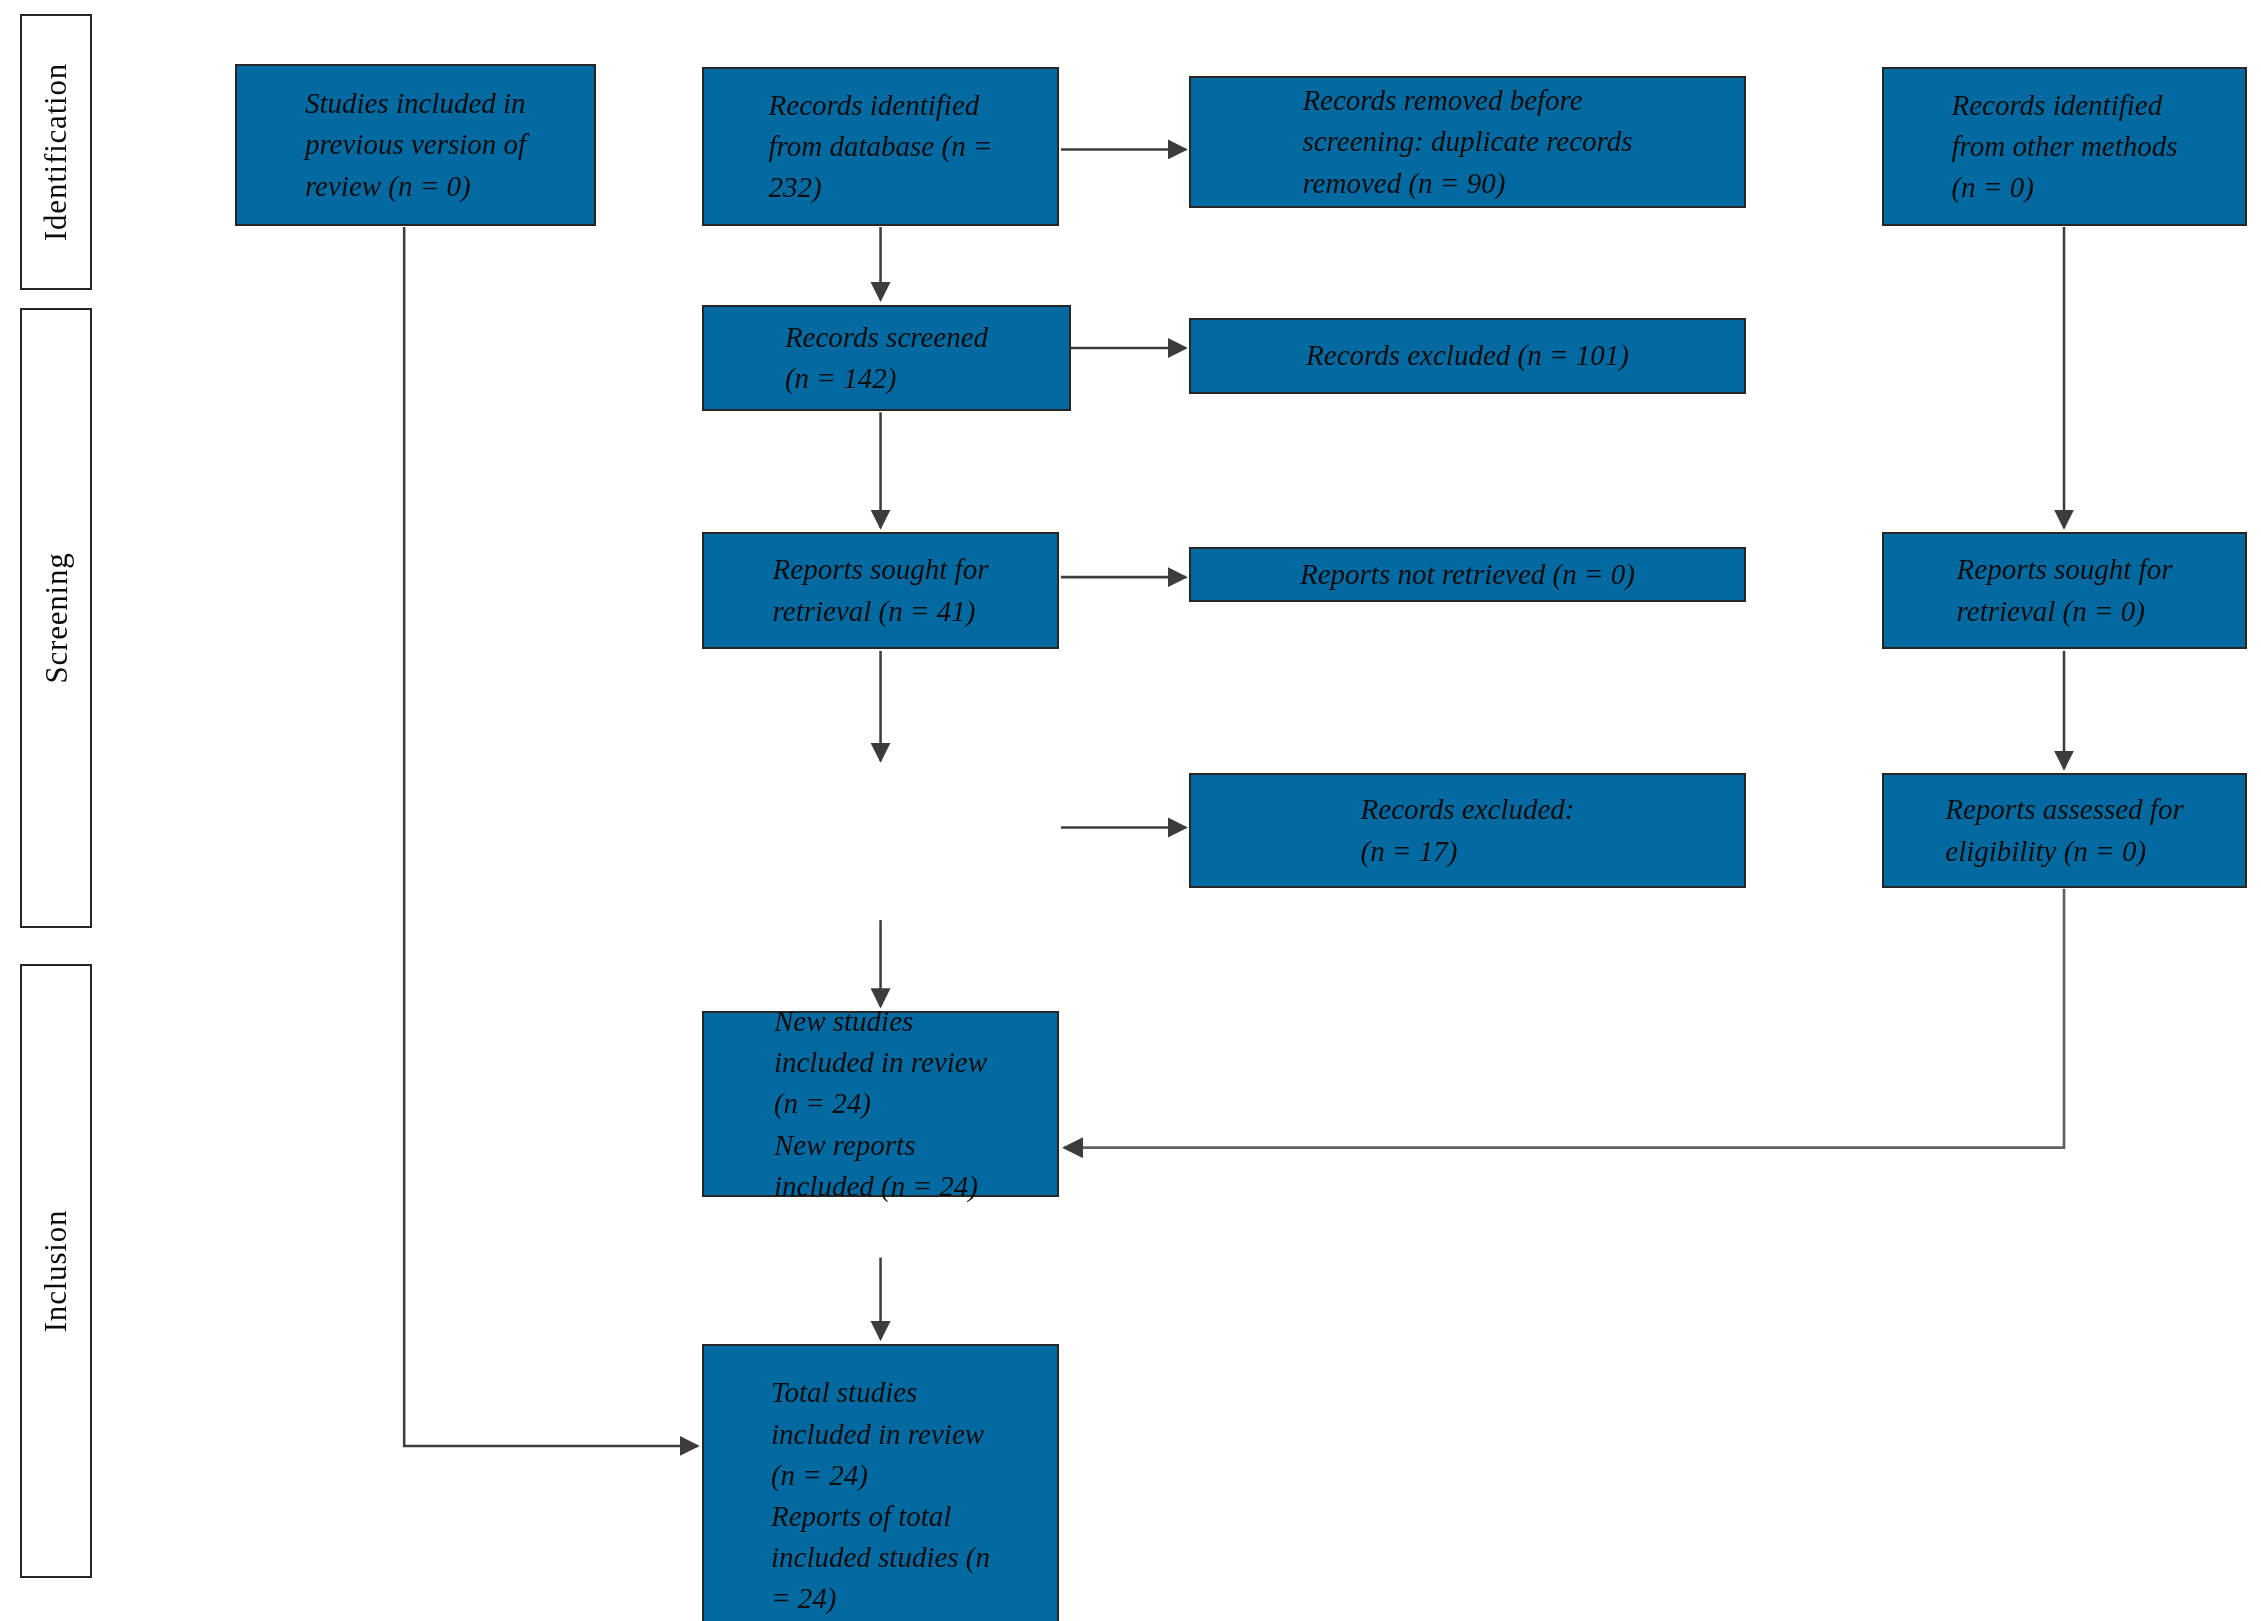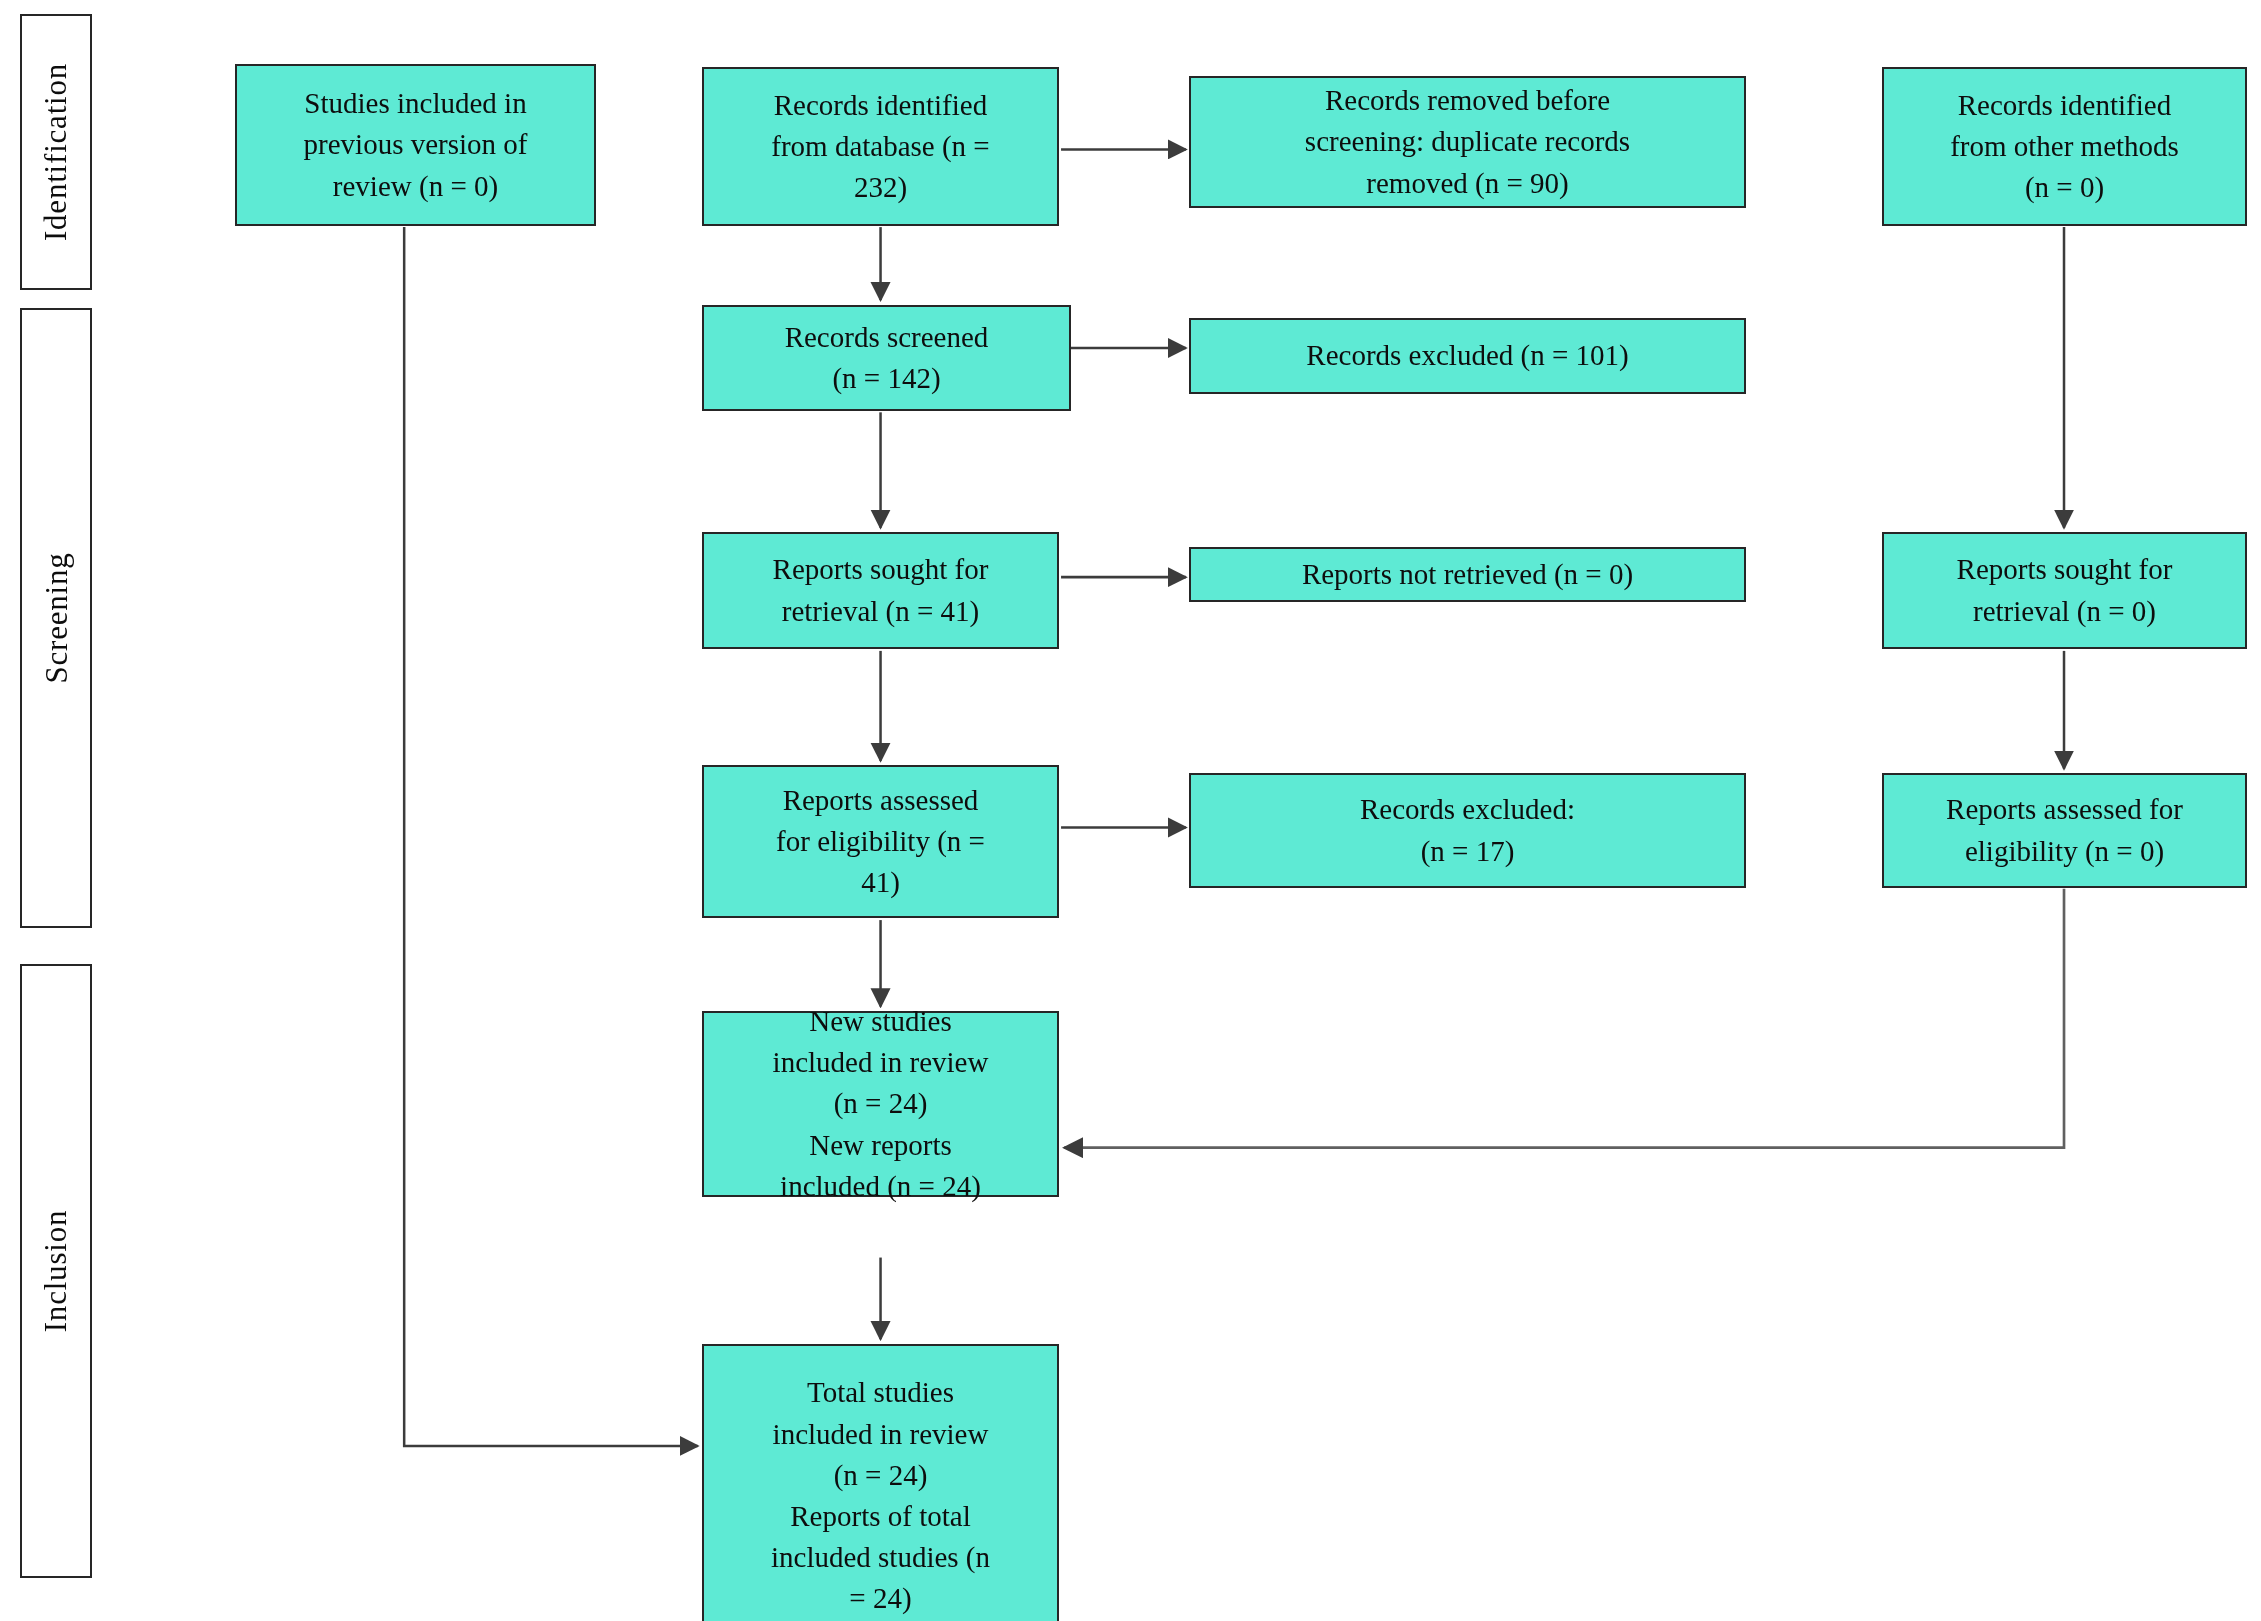--- a/index.html
+++ b/index.html
@@ -13,24 +13,24 @@
   #canvas{
     position:relative;
     width:2261px;height:1622px;
     background:var(--bg);
     font-family:"Liberation Serif","DejaVu Serif",serif;
     color:var(--text);
   }
   .box{
     position:absolute;
     border:2.4px solid var(--box-border);
-    background:#5eead4;
+    background:#0369a1;
     display:flex;align-items:center;justify-content:center;
     box-sizing:border-box;
-    text-align:center;
+    font-style:italic;
   }
   .box-text{
     white-space:pre-line;
     font-size:29px;
     line-height:1.42;
     padding:0 11px;
   }
   .stage{
     position:absolute;
     border:2.4px solid var(--box-border);
@@ -124,25 +124,20 @@
 retrieval (n = 41)</span>
   </div>
   <div class="box" style="left:1189px;top:547px;width:557px;height:55px">
     <span class="box-text">Reports not retrieved (n = 0)</span>
   </div>
   <div class="box" style="left:1882px;top:532px;width:365px;height:117px">
     <span class="box-text">Reports sought for
 retrieval (n = 0)</span>
   </div>
 
-  <div class="box" style="left:702px;top:765px;width:357px;height:153px">
-    <span class="box-text">Reports assessed
-for eligibility (n =
-41)</span>
-  </div>
   <div class="box" style="left:1189px;top:773px;width:557px;height:115px">
     <span class="box-text">Records excluded:
 (n = 17)</span>
   </div>
   <div class="box" style="left:1882px;top:773px;width:365px;height:115px">
     <span class="box-text">Reports assessed for
 eligibility (n = 0)</span>
   </div>
 
   <div class="box" style="left:702px;top:1011px;width:357px;height:186px">

